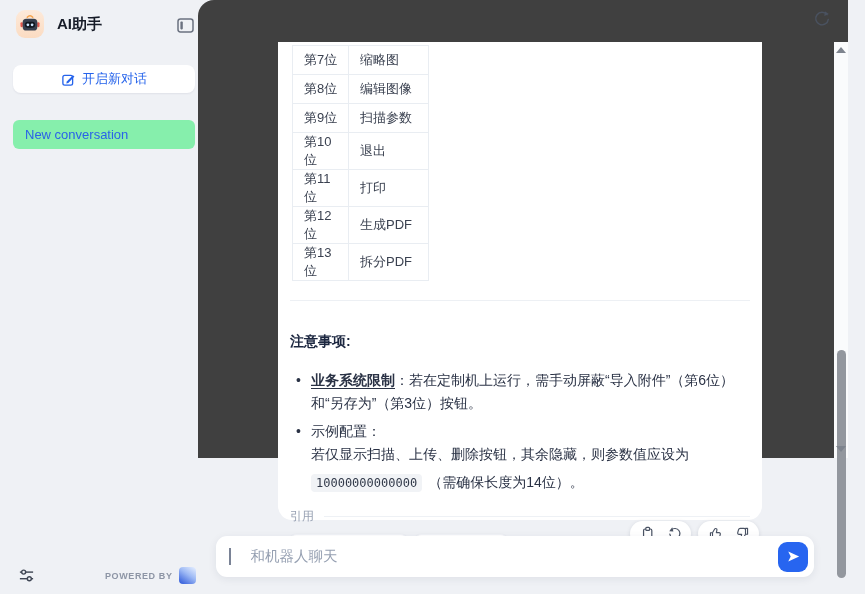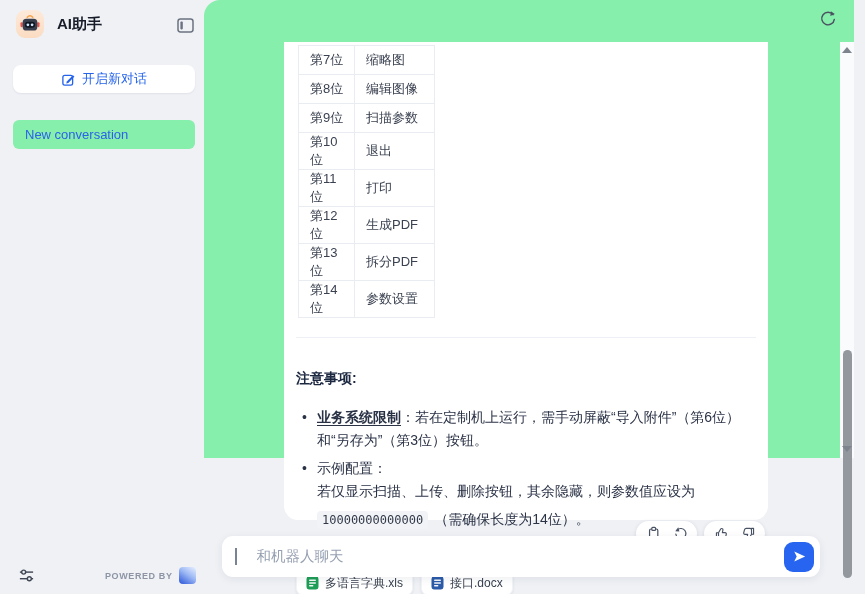--- a/index.html
+++ b/index.html
@@ -22,22 +22,22 @@
                background:#86efac; color:#2a62e8; font-size:13px; line-height:29px; padding-left:12px; cursor:pointer;
                overflow:hidden; white-space:nowrap; }
   .sb-footer { position:absolute; left:0; bottom:10px; width:215px; height:22px; }
   .sliders-btn { position:absolute; left:16px; top:0; width:20px; height:20px; display:flex; align-items:center; justify-content:center; cursor:pointer; }
   .powered { position:absolute; left:105px; top:2px; display:flex; align-items:center; gap:6px; }
   .powered-label { font-size:9px; letter-spacing:.6px; color:#8d95a5; font-weight:700; }
   .powered-logo { width:17px; height:17px; border-radius:4px;
                   background:linear-gradient(215deg,#e9f1ff 0%,#9db9f5 45%,#2a55d8 100%); }
 
   
-  .main { position:absolute; left:204px; top:0; width:650px; height:458px;
-          background:#86efac; border-top-left-radius:16px; }
+  .main { position:absolute; left:198px; top:0; width:650px; height:458px;
+          background:#404040; border-top-left-radius:16px; }
   .refresh-btn { position:absolute; right:16px; top:9px; width:20px; height:20px; display:flex; align-items:center; justify-content:center; cursor:pointer; }
 
   
   .scrollbar { position:absolute; right:0; top:42px; bottom:0; width:14px; background:#fafbfc; }
   .sb-arrow { position:absolute; left:2px; width:10px; height:8px; display:flex; justify-content:center; cursor:pointer; }
   .arrow-up { top:5px; }
   .arrow-down { bottom:4px; }
   .tri-up { width:0; height:0; border-left:5px solid transparent; border-right:5px solid transparent; border-bottom:6px solid #7e848e; }
   .tri-down { width:0; height:0; border-left:5px solid transparent; border-right:5px solid transparent; border-top:6px solid #7e848e; }
   .sb-thumb { position:absolute; left:2.5px; width:9px; top:308px; height:228px; border-radius:4.5px; background:#93979e; cursor:pointer; }
@@ -179,24 +179,20 @@
             <td class="col-action">打印</td>
           </tr>
           <tr>
             <td class="col-rank">第12位</td>
             <td class="col-action">生成PDF</td>
           </tr>
           <tr>
             <td class="col-rank">第13位</td>
             <td class="col-action">拆分PDF</td>
           </tr>
-          <tr>
-            <td class="col-rank">第14位</td>
-            <td class="col-action">参数设置</td>
-          </tr>
         </tbody>
       </table>
 
       <div class="divider"></div>
 
       <div class="notes-heading">注意事项:</div>
 
       <ul class="notes-list">
         <li>
           <span class="bold-underline">业务系统限制</span><span>：若在定制机上运行，需手动屏蔽“导入附件”（第6位）和“另存为”（第3位）按钮。</span>

